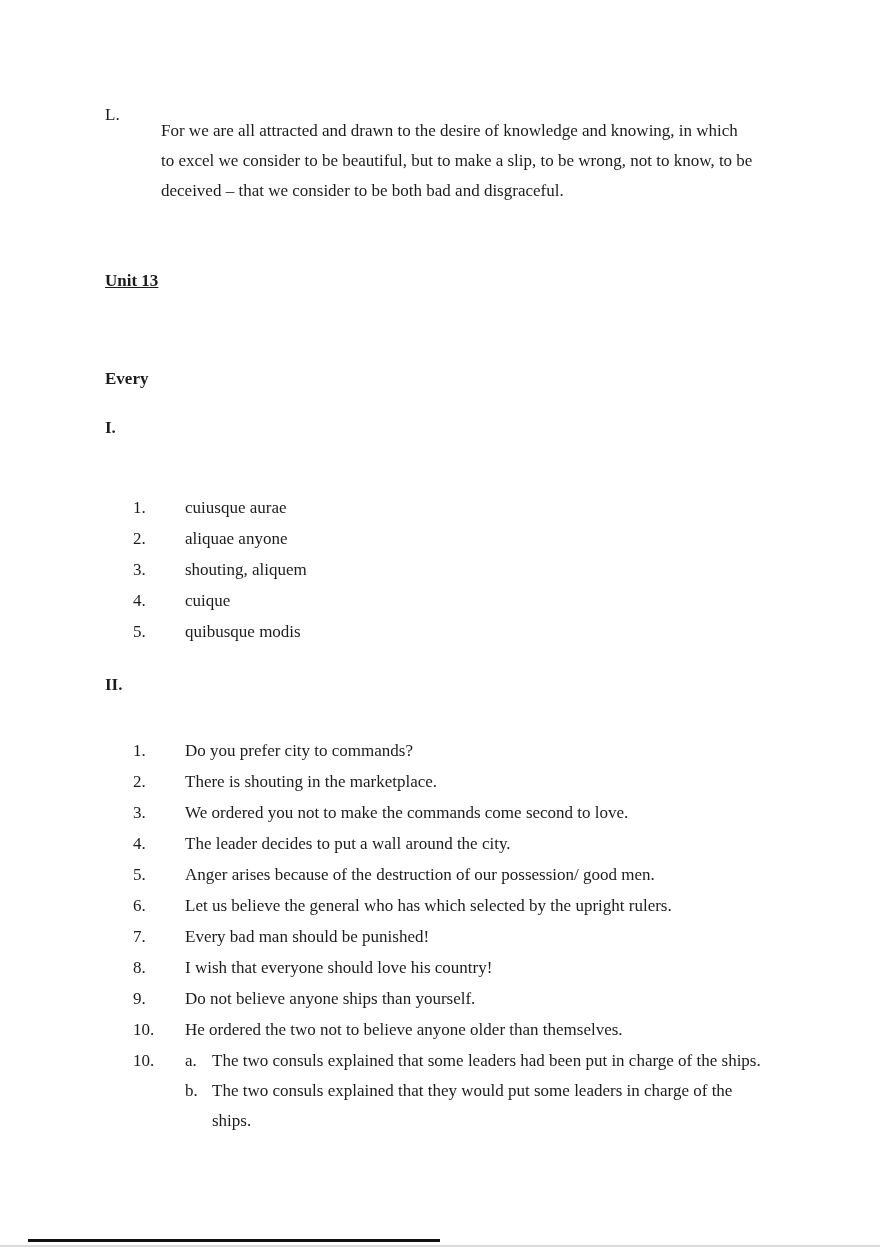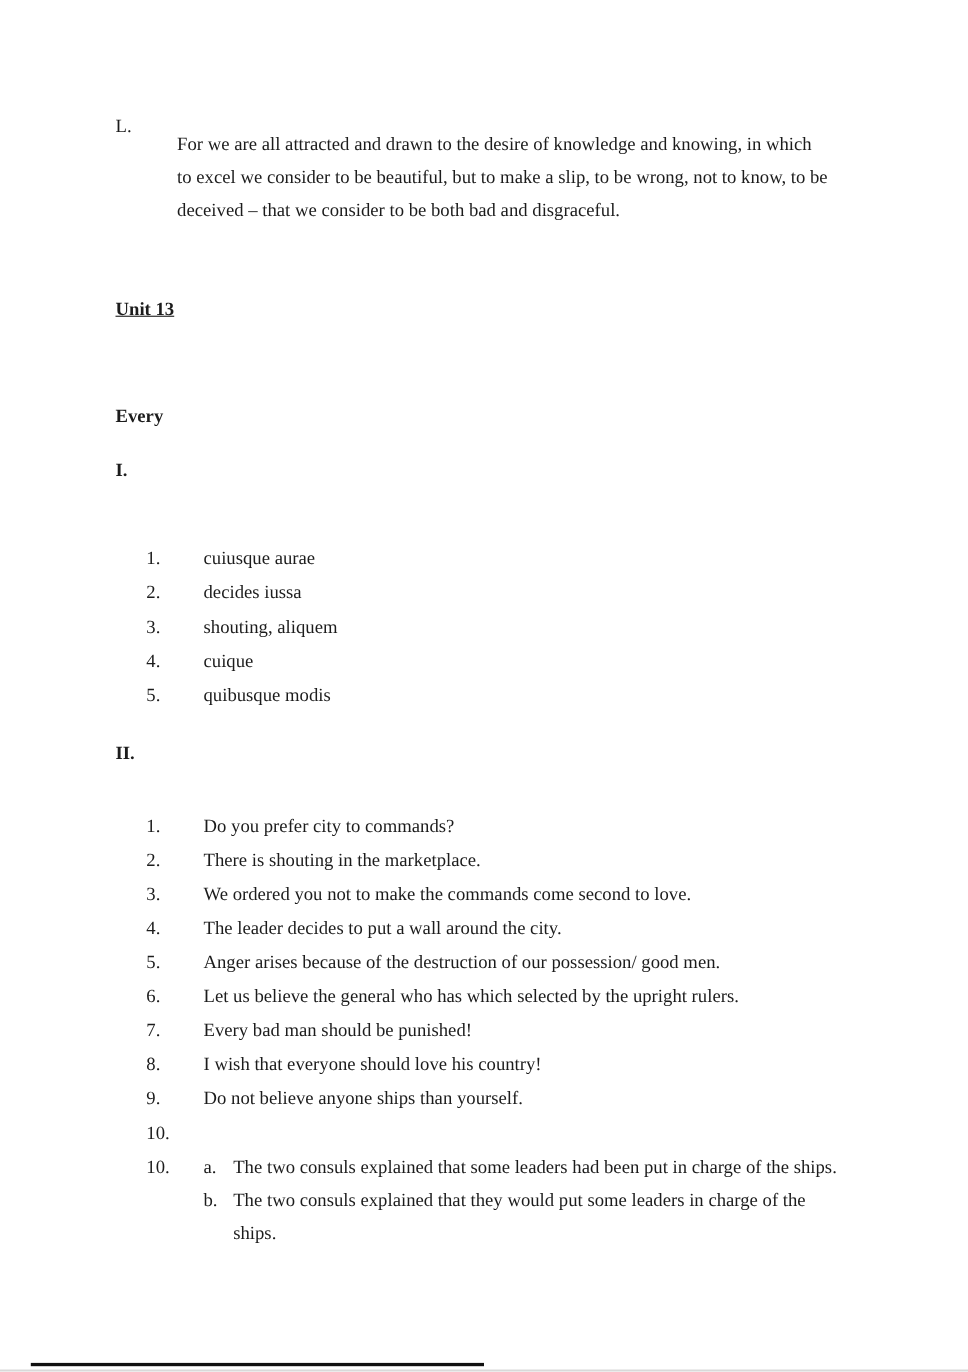--- a/index.html
+++ b/index.html
@@ -127,21 +127,21 @@
 
   <h3 class="section-heading">I.</h3>
 
   <div class="drill-list">
     <div class="list-row">
       <span class="num">1.</span>
       <span class="txt">cuiusque aurae</span>
     </div>
     <div class="list-row">
       <span class="num">2.</span>
-      <span class="txt">decides iussa</span>
+      <span class="txt">aliquae anyone</span>
     </div>
     <div class="list-row">
       <span class="num">3.</span>
       <span class="txt">shouting, aliquem</span>
     </div>
     <div class="list-row">
       <span class="num">4.</span>
       <span class="txt">cuique</span>
     </div>
     <div class="list-row">
@@ -184,20 +184,21 @@
     <div class="list-row">
       <span class="num">8.</span>
       <span class="txt">I wish that everyone should love his country!</span>
     </div>
     <div class="list-row">
       <span class="num">9.</span>
       <span class="txt">Do not believe anyone ships than yourself.</span>
     </div>
     <div class="list-row">
       <span class="num">10.</span>
+      <span class="txt">He ordered the two not to believe anyone older than themselves.</span>
     </div>
 
     <div class="list-row">
       <span class="num">10.</span>
       <div class="sub-list">
         <div class="sub-row">
           <span class="sub-label">a.</span>
           <span class="sub-text">The two consuls explained that some leaders had been put in charge of the ships.</span>
         </div>
         <div class="sub-row">

